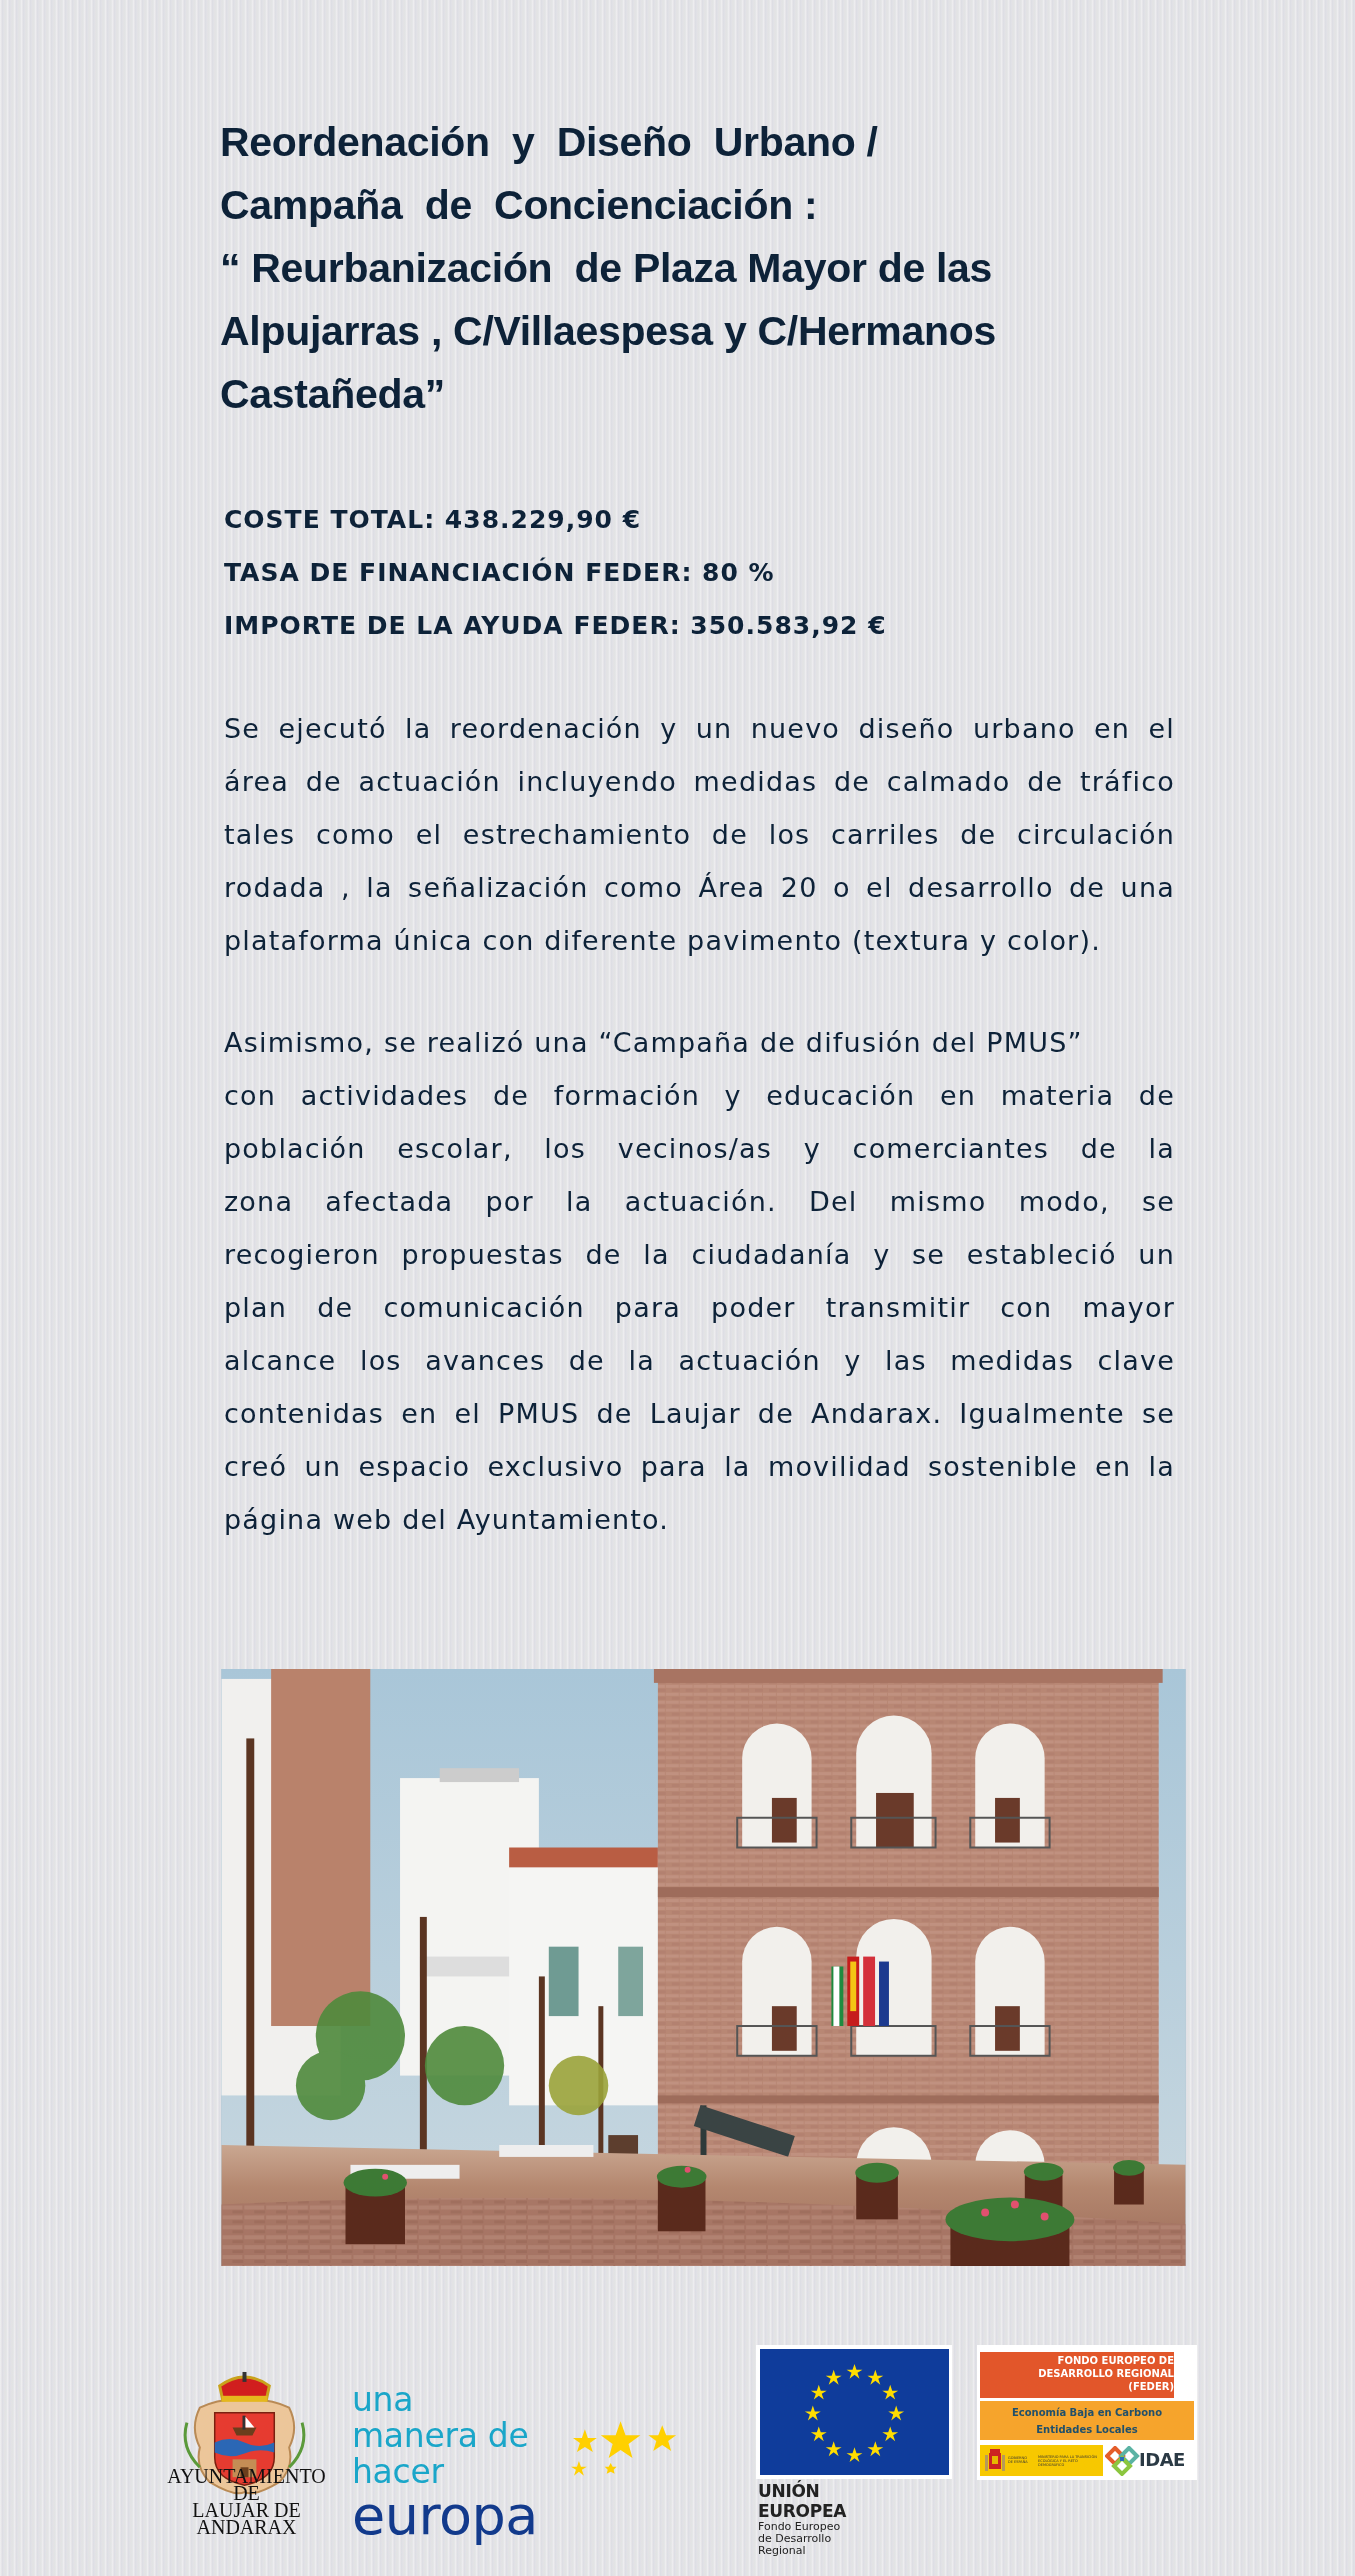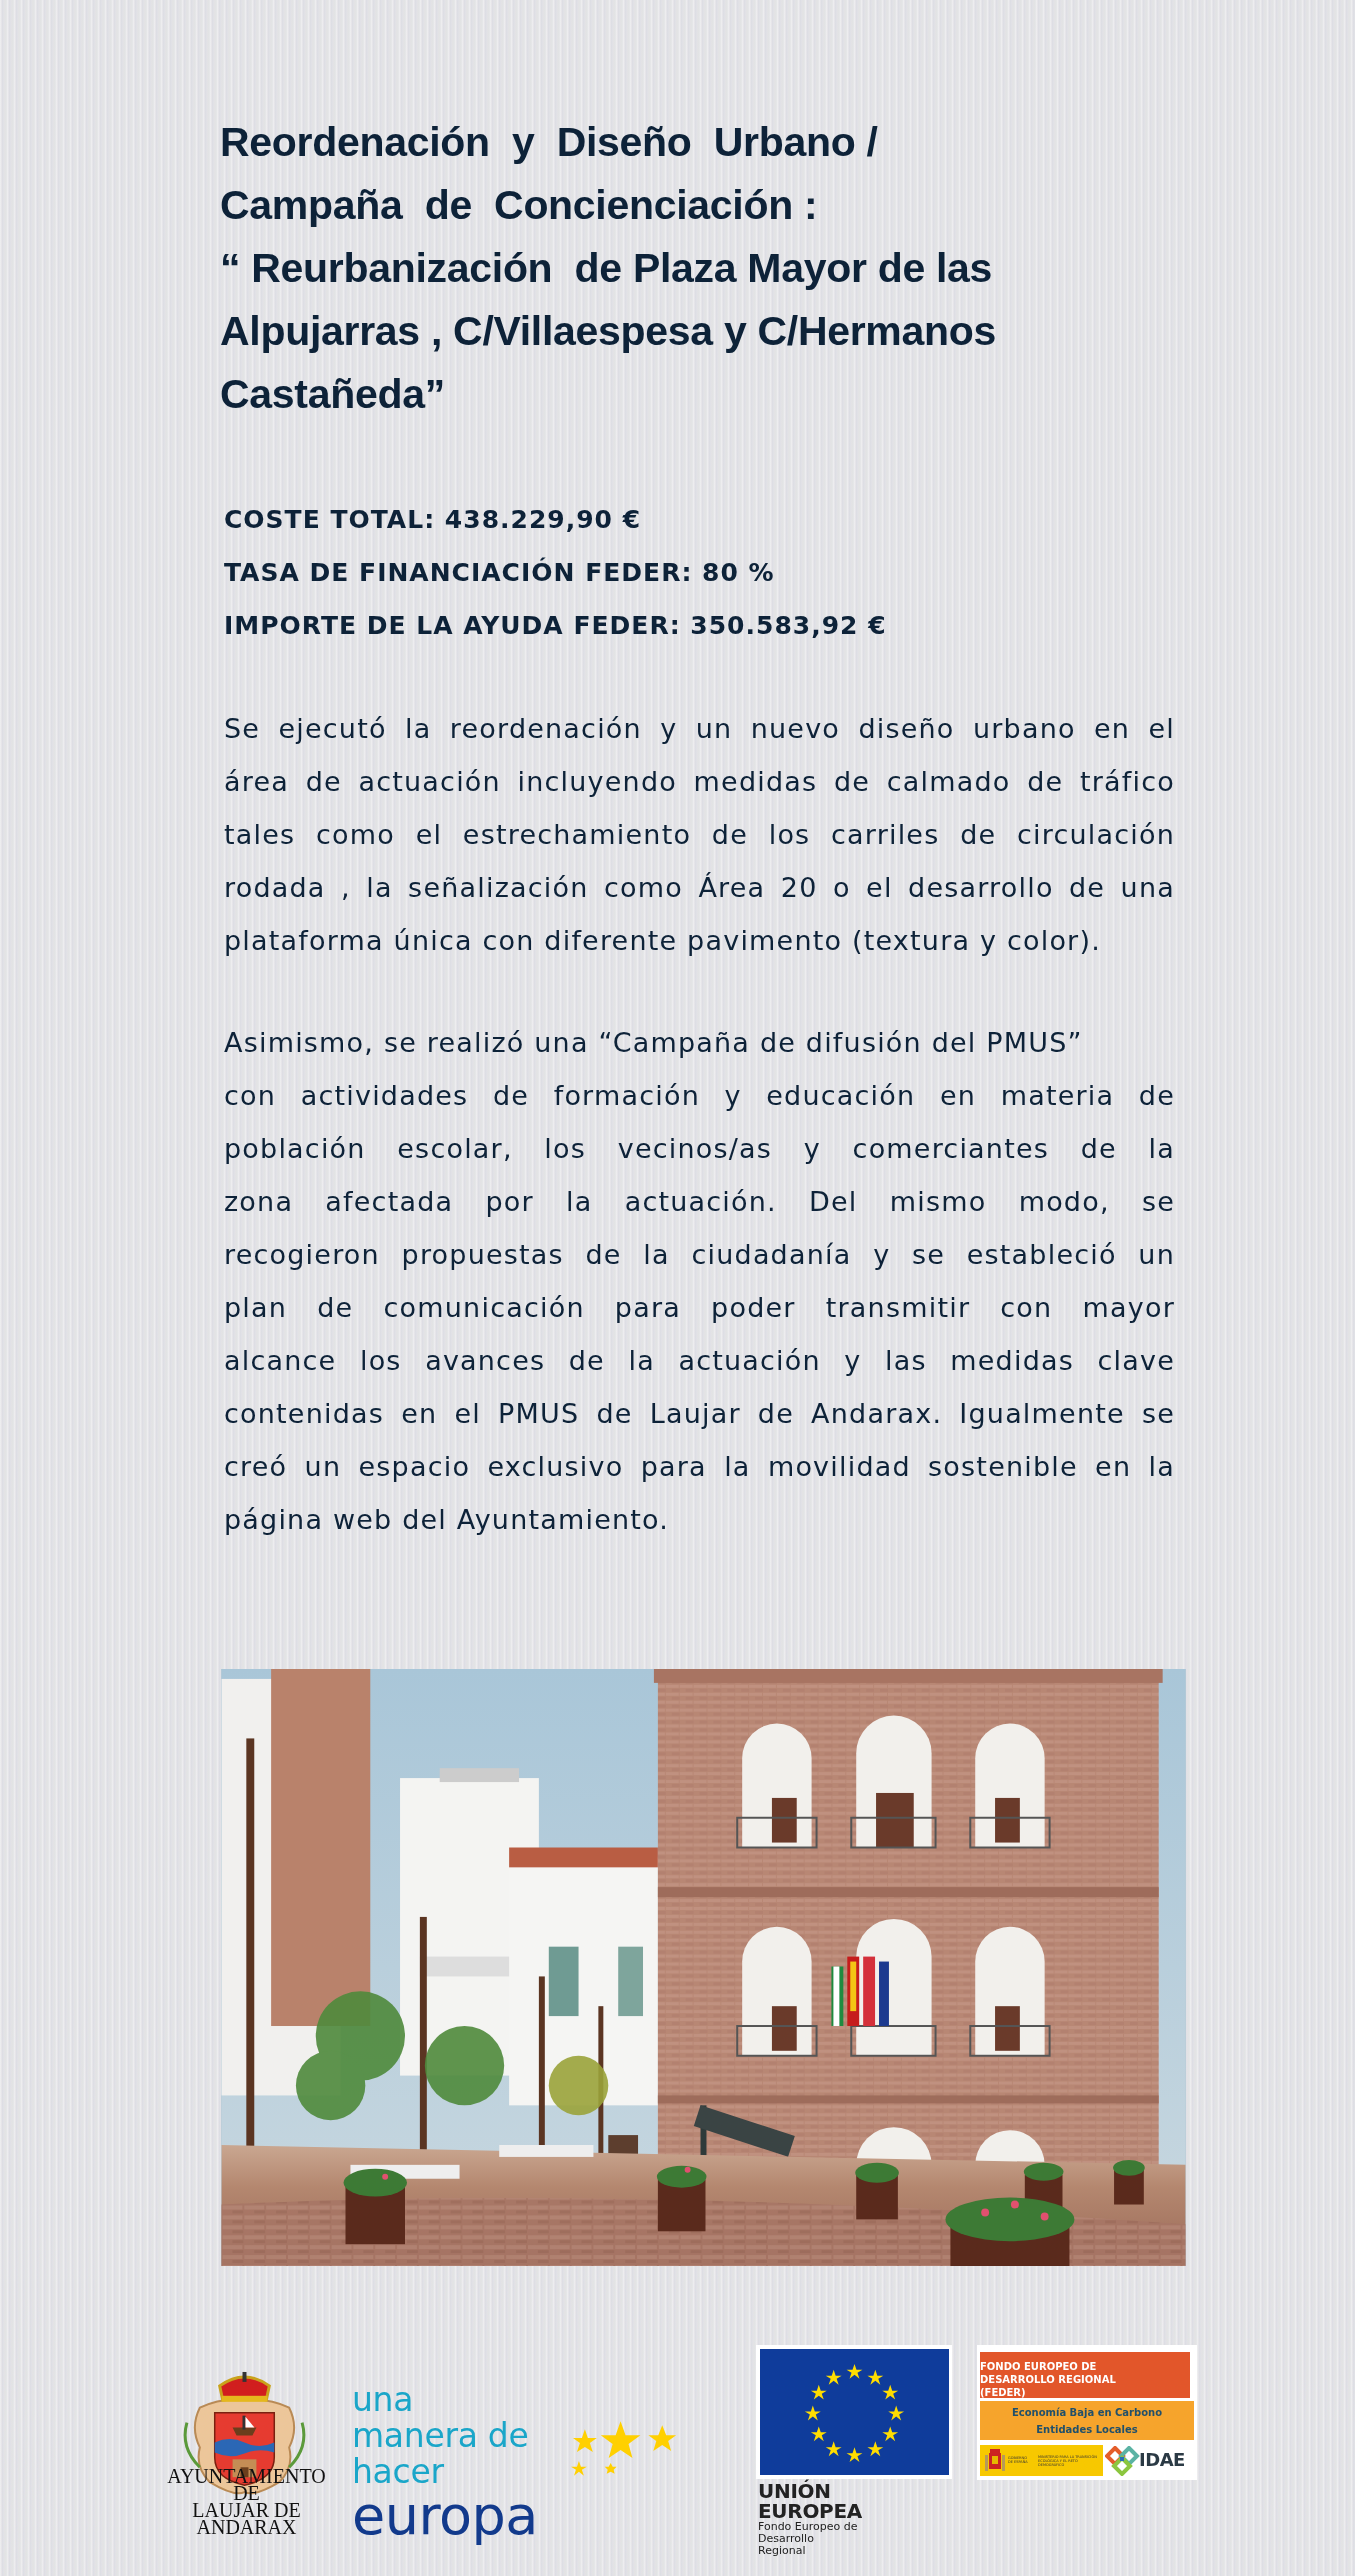--- a/index.html
+++ b/index.html
@@ -80,32 +80,32 @@
   .europa .l2 { font-size: 54px; color: #123a8c; line-height: 52px; letter-spacing: -0.5px; }
   .eu-flag-wrap {
     position: absolute; left: 756px; top: 2345px;
     width: 196px; height: 134px; background: #fff;
   }
   .eu-flag { position: absolute; left: 4px; top: 4px; width: 189px; height: 126px; background: #0f3c9b; }
   .eu-label {
     position: absolute; left: 758px; top: 2481px;
     font-family: "DejaVu Sans", sans-serif; color: #222;
   }
-  .eu-label .big { font-size: 20px; font-weight: bold; line-height: 20px; letter-spacing: -0.3px; }
+  .eu-label .big { font-size: 17px; font-weight: bold; line-height: 20px; letter-spacing: -0.3px; }
   .eu-label .small { font-size: 11px; line-height: 12px; }
 
   .feder {
     position: absolute; left: 977px; top: 2345px;
     width: 220px; height: 135px; background: #fff;
   }
   .feder .top {
-    position: absolute; left: 3px; top: 7px; width: 210px; height: 46px;
+    position: absolute; left: 3px; top: 7px; width: 194px; height: 46px;
     background: #e2562a; color: #fff;
     font-family: "DejaVu Sans", sans-serif; font-weight: bold;
-    font-size: 10px; line-height: 13px; text-align: left; padding-top: 8px; box-sizing: border-box;
+    font-size: 10px; line-height: 13px; text-align: right; padding-top: 2px; box-sizing: border-box;
   }
   .feder .mid {
     position: absolute; left: 3px; top: 56px; width: 214px; height: 39px;
     background: #f6a42c; color: #21506b;
     font-family: "DejaVu Sans", sans-serif; font-weight: bold;
     font-size: 10px; line-height: 17px; text-align: center; padding-top: 3px; box-sizing: border-box;
   }
   .feder .bot { position: absolute; left: 3px; top: 100px; width: 214px; height: 33px; }
   .feder .gob {
     position: absolute; left: 0; top: 0; width: 123px; height: 31px; background: #f7c800;

